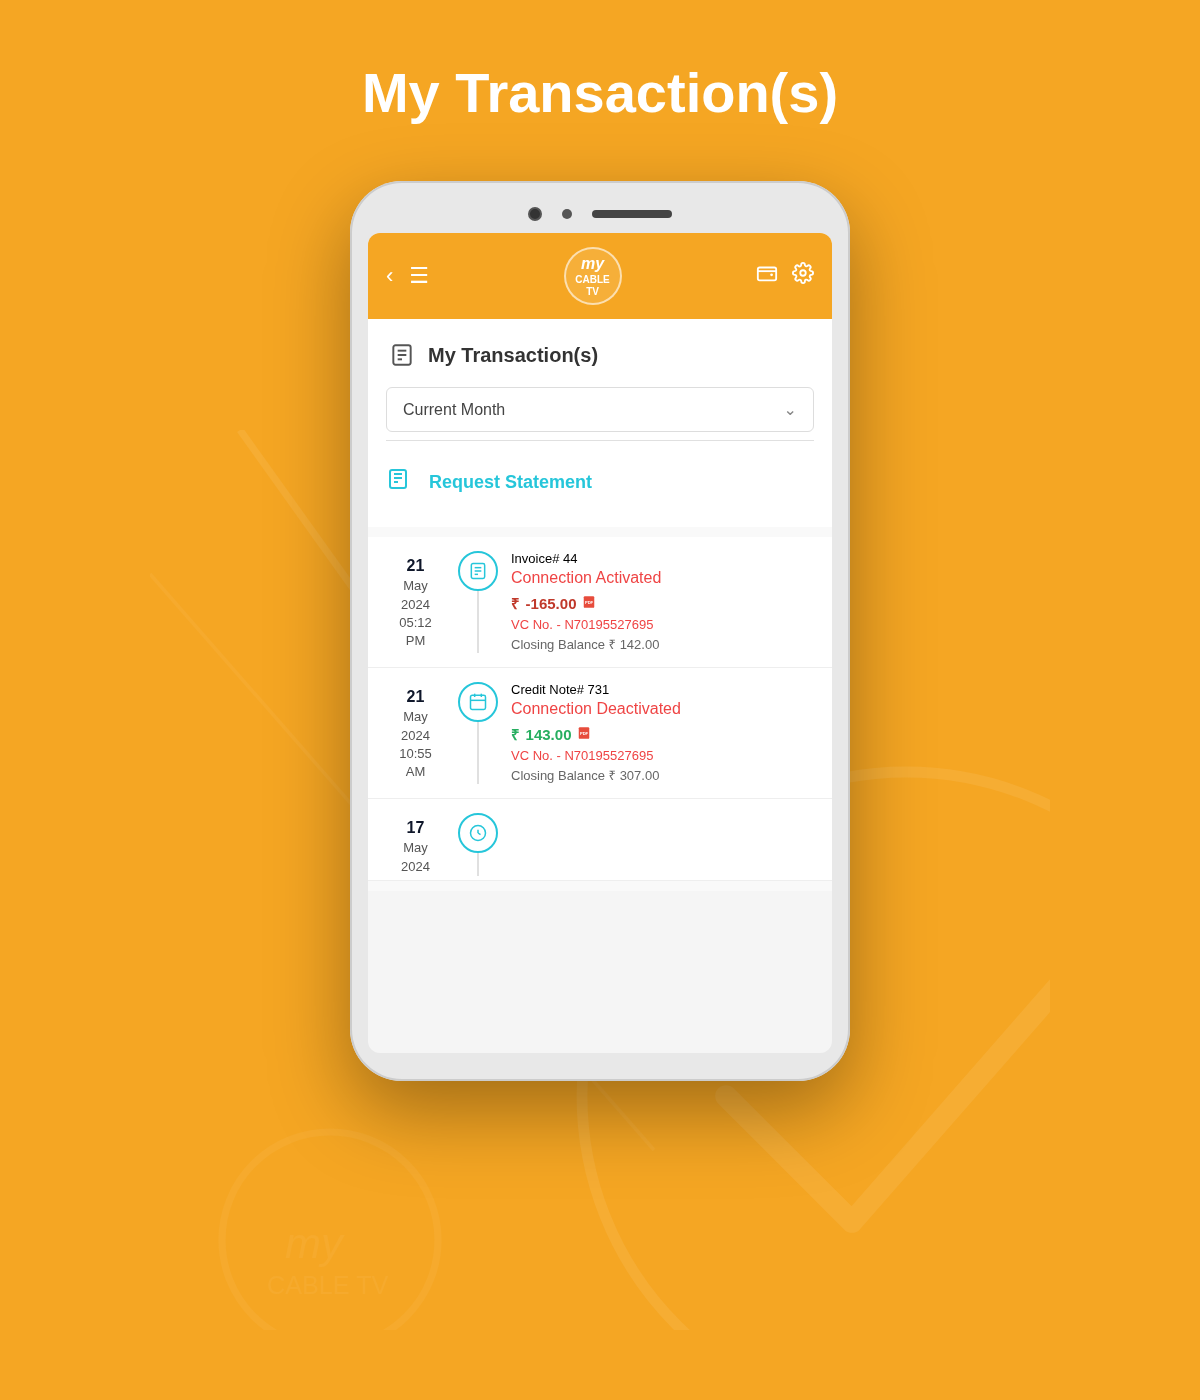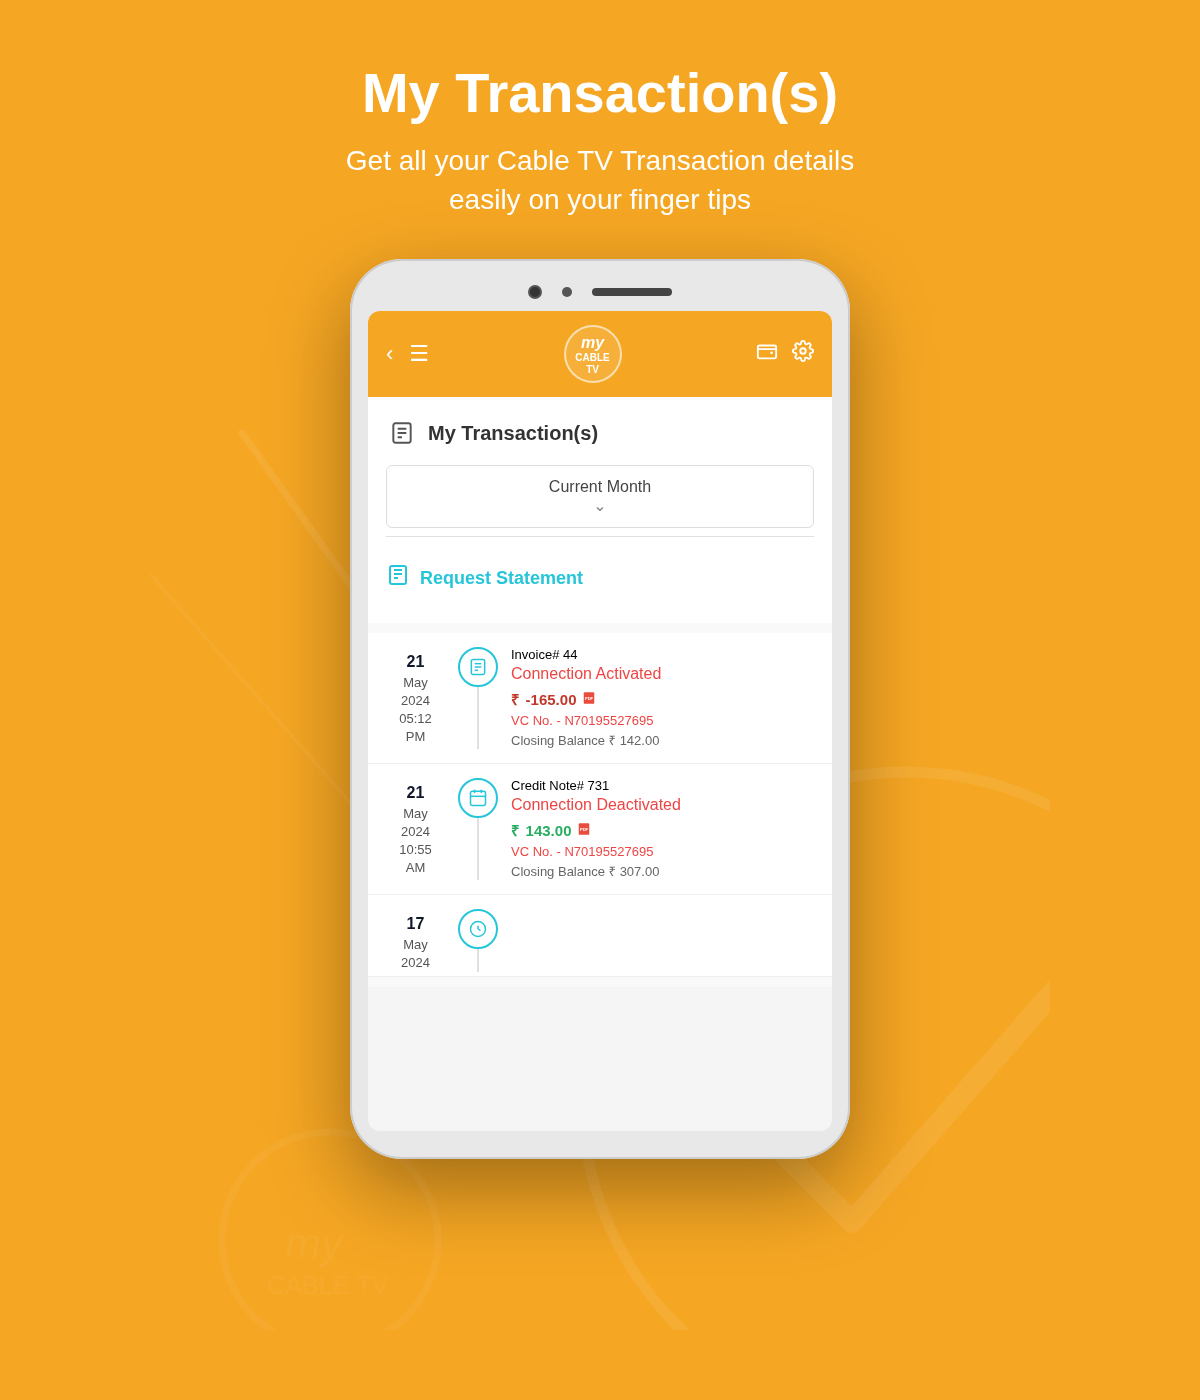--- a/index.html
+++ b/index.html
@@ -205,21 +205,20 @@
     
     .dropdown-wrapper {
       border: 1px solid #ddd;
       border-radius: 6px;
       padding: 12px 16px;
       display: flex;
       align-items: center;
       justify-content: space-between;
       margin-bottom: 4px;
       cursor: pointer;
-      flex-direction: column;
     }
 
     .dropdown-value {
       font-size: 16px;
       color: #444;
     }
 
     .dropdown-arrow {
       color: #888;
       font-size: 16px;
@@ -228,21 +227,21 @@
     .divider {
       height: 1px;
       background: #e0e0e0;
       margin: 8px 0 16px;
     }
 
     
     .request-section {
       display: flex;
       align-items: center;
-      gap: 10px;
+      gap: 19px;
       padding: 10px 0;
     }
 
     .request-icon {
       color: #26C6DA;
       font-size: 22px;
     }
 
     .request-text {
       font-size: 18px;
@@ -378,24 +377,20 @@
     <path d="M320 370 L390 440 L530 280" fill="none" stroke="white" stroke-width="12" stroke-linecap="round" stroke-linejoin="round" opacity="0.5"></path>
 
     <circle cx="100" cy="450" r="60" fill="none" stroke="white" stroke-width="4" opacity="0.3"></circle>
     <text x="75" y="460" font-size="24" fill="white" opacity="0.3" font-style="italic">my</text>
     <text x="65" y="480" font-size="14" fill="white" opacity="0.3">CABLE TV</text>
   </svg>
 </div>
 
 <div class="page-header">
   <h1 class="page-title">My Transaction(s)</h1>
-  <p class="page-subtitle">
-    <span>Get all your Cable TV Transaction details</span><br>
-    <span>easily on your finger tips</span>
-  </p>
 </div>
 
 <div class="phone-wrapper">
   <div class="phone-outer">
 
     <div class="phone-top-bar">
       <div class="phone-camera"></div>
       <div class="phone-dot"></div>
       <div class="phone-speaker"></div>
     </div>

